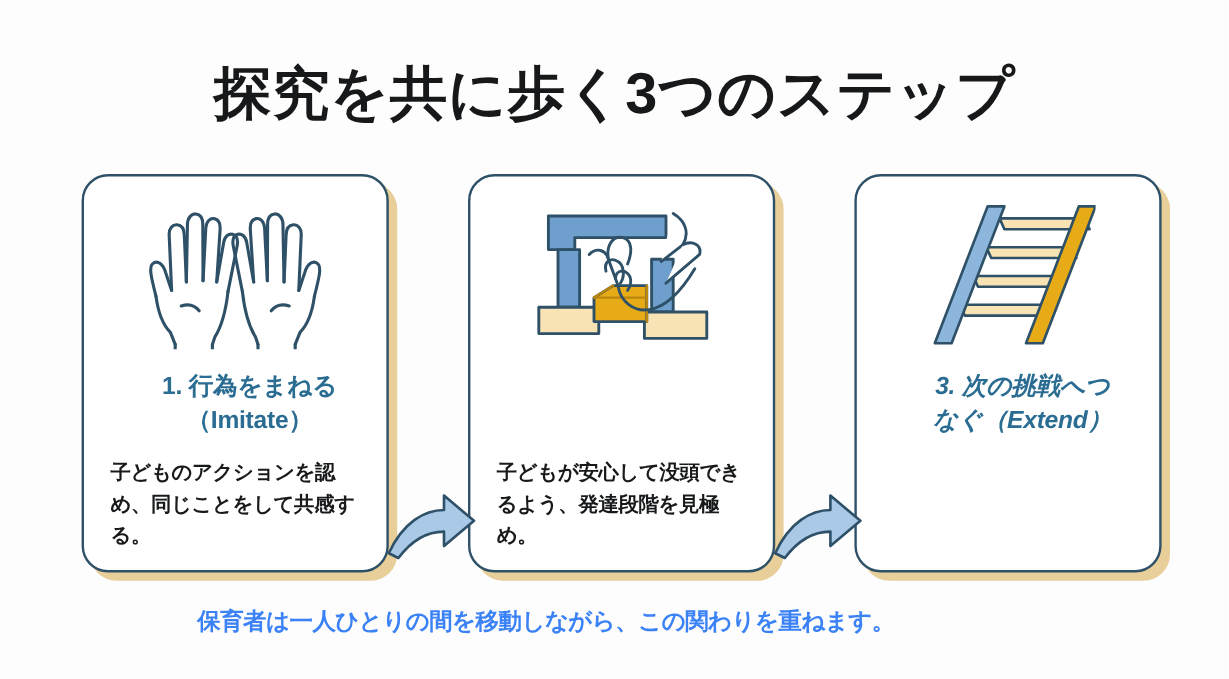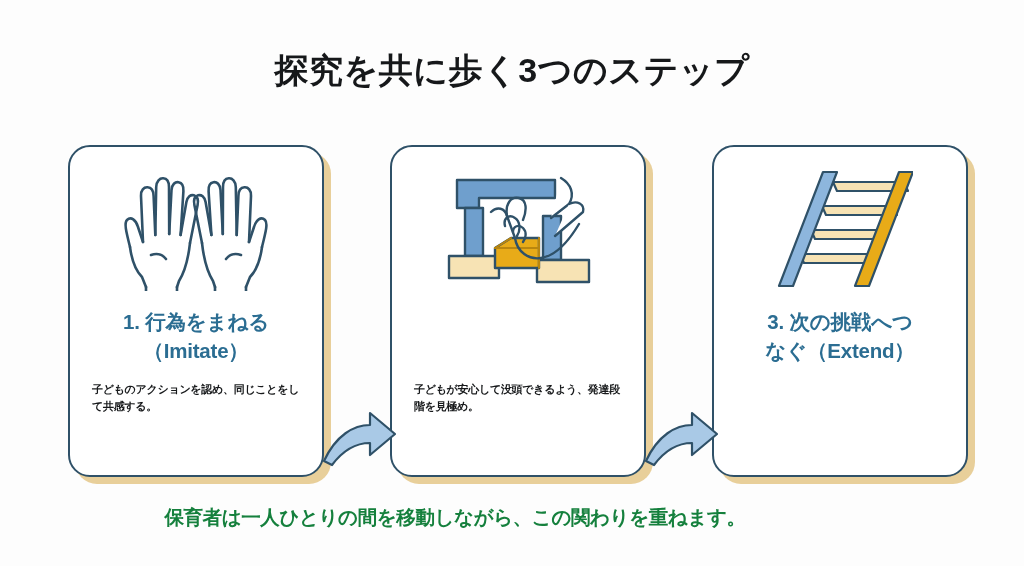--- a/index.html
+++ b/index.html
@@ -20,21 +20,21 @@
     background: #fdfdfd;
   }
 
   
   .title {
     position: absolute;
     top: 50px;
     left: 0;
     width: 1024px;
     text-align: center;
-    font-size: 34px;
+    font-size: 48px;
     font-weight: 700;
     letter-spacing: 0.5px;
     color: #16181a;
     line-height: 1.2;
     white-space: nowrap;
   }
 
   
   .cards {
     position: absolute;
@@ -51,55 +51,55 @@
     height: 332px;
     background: #ffffff;
     border: 2.5px solid #2f5168;
     border-radius: 22px;
     box-shadow: 7px 7px 0 0 #e8cf9a;
     padding: 0;
     overflow: hidden;
   }
   .card-1 { left: 68px; }
   .card-2 { left: 390px; }
-  .card-3 { left: 712px; }
+  .card-3 { left: 712px; font-style: italic; }
 
   .card-icon {
     position: absolute;
     top: 18px;
     left: 0;
     width: 100%;
     height: 130px;
     display: flex;
     align-items: center;
     justify-content: center;
   }
 
   .card-heading {
     position: absolute;
     top: 160px;
-    left: 0;
+    left: 12px;
     width: 100%;
     padding: 0 12px;
     text-align: center;
     font-size: 20.5px;
     font-weight: 700;
     line-height: 1.42;
     color: #2b6d92;
     letter-spacing: -0.2px;
   }
 
   .card-body {
     position: absolute;
     top: 234px;
     left: 0;
     width: 100%;
     padding: 0 22px;
     text-align: left;
-    font-size: 11px;
+    font-size: 17px;
     font-weight: 600;
     line-height: 1.56;
     color: #17191b;
     letter-spacing: -0.3px;
   }
 
   
   .arrow {
     position: absolute;
     top: 262px;
@@ -111,21 +111,21 @@
 
   
   .footer-note {
     position: absolute;
     top: 504px;
     left: 0;
     width: 910px;
     text-align: center;
     font-size: 19.5px;
     font-weight: 700;
-    color: #15803d;
+    color: #3b82f6;
     letter-spacing: -0.4px;
     white-space: nowrap;
   }
 </style>
 </head>
 <body>
 
 <div class="slide">
 
   <div class="title">探究を共に歩く3つのステップ</div>

